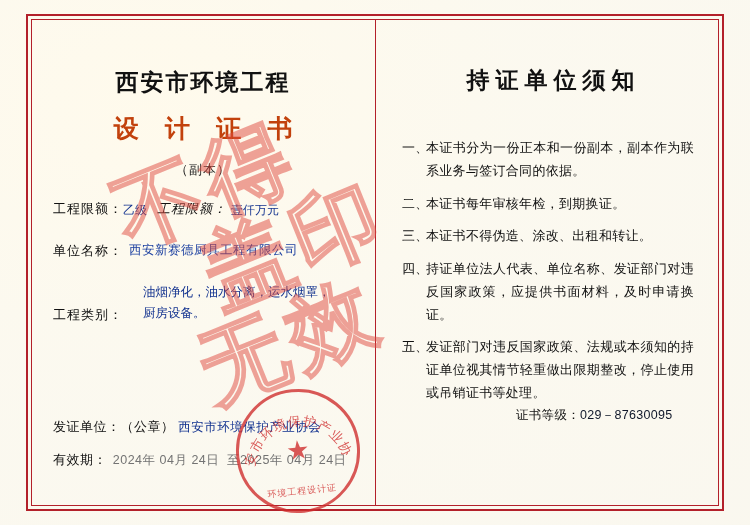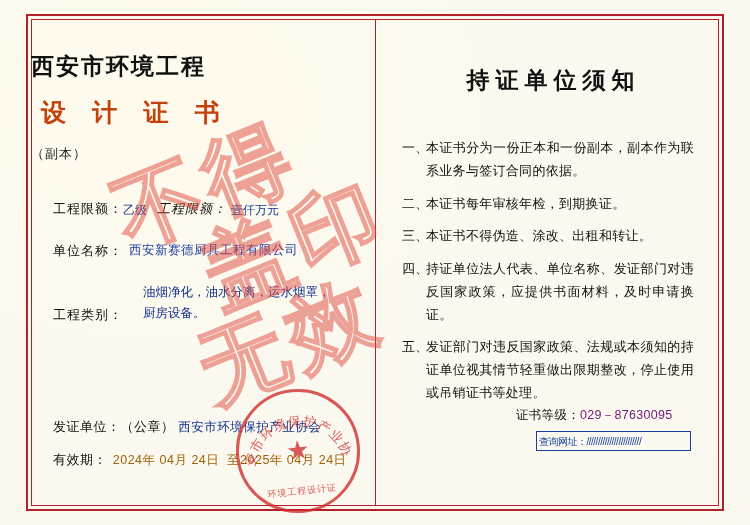--- a/index.html
+++ b/index.html
@@ -60,24 +60,24 @@
     top: 19px;
     bottom: 19px;
     box-sizing: border-box;
   }
   .page-left { left: 31px; width: 344px; }
   .page-right { left: 376px; width: 343px; }
 
   
   .title-zone {
     position: absolute;
-    top: 32px;
+    top: 48px;
     left: 0;
     width: 344px;
-    text-align: left;
+    text-align: center;
   }
   .title-line1 {
     font-size: 23px;
     font-weight: bold;
     letter-spacing: 2px;
     color: #111;
     font-family: "Liberation Serif", serif;
   }
   .title-line2 {
     margin-top: 14px;
@@ -163,21 +163,21 @@
   .validity-row {
     position: absolute;
     top: 432px;
     left: 22px;
     width: 320px;
     font-size: 13px;
     color: #111;
     letter-spacing: 0.5px;
   }
   .validity-row .v {
-    color: #a16207;
+    color: #737373;
     font-family: "Liberation Sans", sans-serif;
     font-size: 12.5px;
     margin: 0 2px;
   }
 
   
   .notice-title {
     position: absolute;
     top: 46px;
     left: 0;
@@ -215,21 +215,21 @@
   .contact {
     position: absolute;
     top: 388px;
     left: 140px;
     font-size: 12.5px;
     color: #111;
     letter-spacing: 0.3px;
   }
   .contact .num {
     font-family: "Liberation Sans", sans-serif;
-    color: #701a75;
+    color: #0f172a;
   }
   .query-box {
     position: absolute;
     top: 412px;
     left: 160px;
     width: 155px;
     height: 20px;
     border: 1px solid #1b3fa0;
     overflow: hidden;
     color: #1b3fa0;
@@ -405,21 +405,20 @@
       <div class="notice-item">
         <span class="notice-num">五、</span>
         <span class="notice-text">发证部门对违反国家政策、法规或本须知的持证单位视其情节轻重做出限期整改，停止使用或吊销证书等处理。</span>
       </div>
     </div>
 
     <div class="contact">
       <span>证书等级：</span><span class="num">029－87630095</span>
     </div>
 
-    <div class="query-box">查询网址：////////////////////////</div>
 
   </div>
 
   <div class="watermark">
     <span class="wm-row1">不得</span>
     <span class="wm-row2">盖印</span>
     <span class="wm-row3">无效</span>
   </div>
 </div>
 

